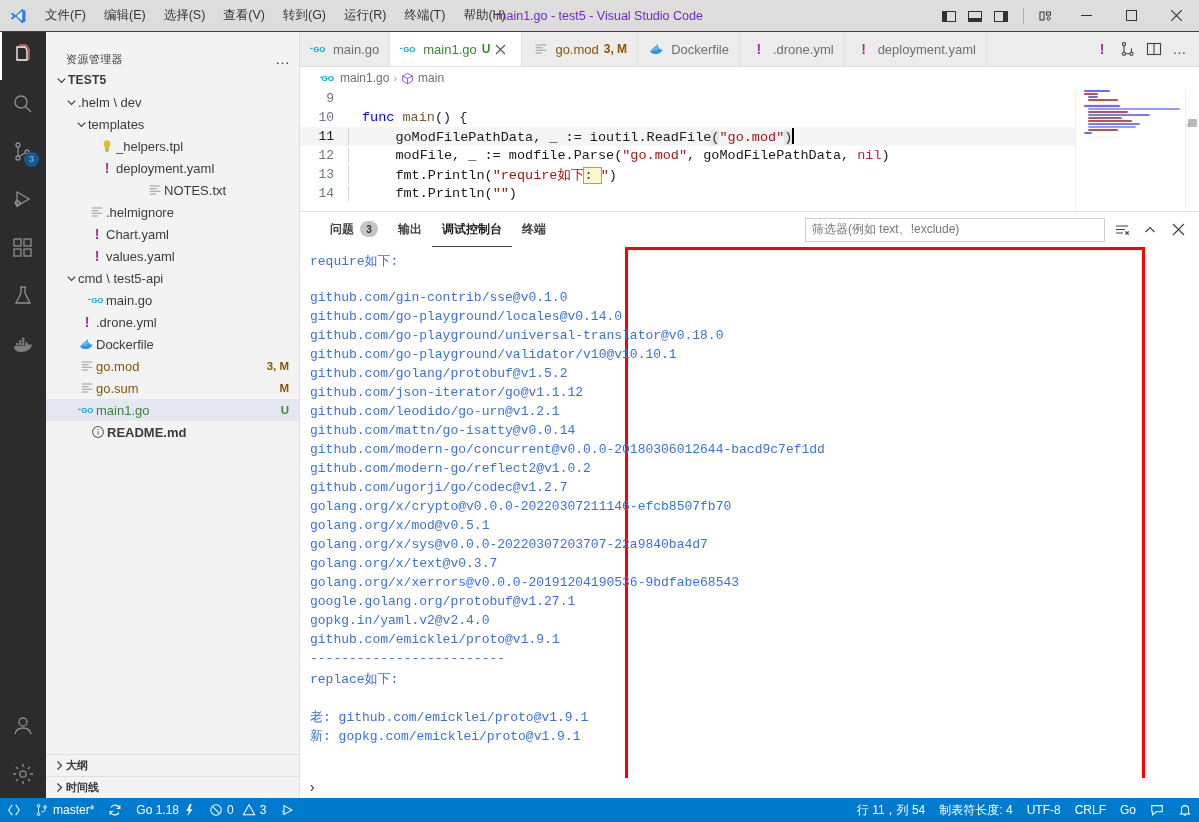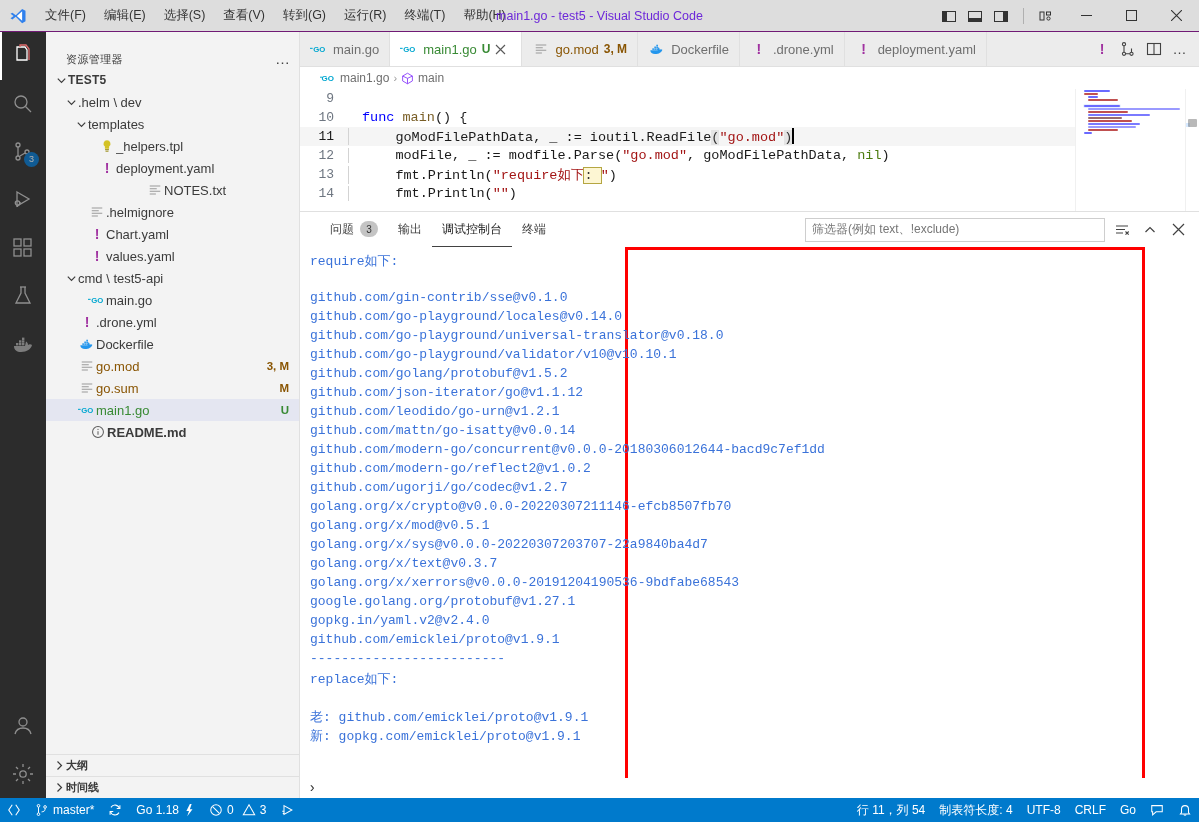--- a/index.html
+++ b/index.html
@@ -166,21 +166,21 @@
   }
   .lnum.active { color: #1a1a1a; }
   .indent-guide {
     border-left: 1px solid #d3d3d3;
     padding-left: 0;
   }
   .ctext { padding-left: 14px; position: relative; }
   .kw  { color: #0000ff; }
   .fn  { color: #795e26; }
   .str { color: #a31515; }
-  .nil { color: #4d7c0f; }
+  .nil { color: #be185d; }
   .plain { color: #1a1a1a; }
   .brkt { background: #e4e4e4; }
   .sel-box { outline: 1px solid #b5a642; background: #fdf6d3; }
   .caret {
     display: inline-block; width: 2px; height: 16px;
     background: #000; vertical-align: -3px;
   }
   .minimap {
     width: 110px; min-width: 110px; background: #fff;
     position: relative; overflow: hidden;
@@ -715,21 +715,21 @@
             <div class="mm-line" style="width: 8px; margin-left: 8px; background: rgb(106, 106, 255);"></div>
           </div>
         <div class="editor-scroll">
           <div class="dec-blue" style="top:34px;"></div>
           <div class="scroll-thumb"></div>
         </div>
       </div>
 
       <div class="panel">
         <div class="panel-head">
-          <div id="ptabs-host" style="display:flex;height:35px;">
+          <div id="ptabs-host" style="display:flex;height:35px;font-weight:bold;">
               <div class="ptab">
                 <span>问题</span>
                 <span class="pcount">3</span>
               </div>
               <div class="ptab">
                 <span>输出</span>
               </div>
               <div class="ptab active">
                 <span>调试控制台</span>
               </div>

